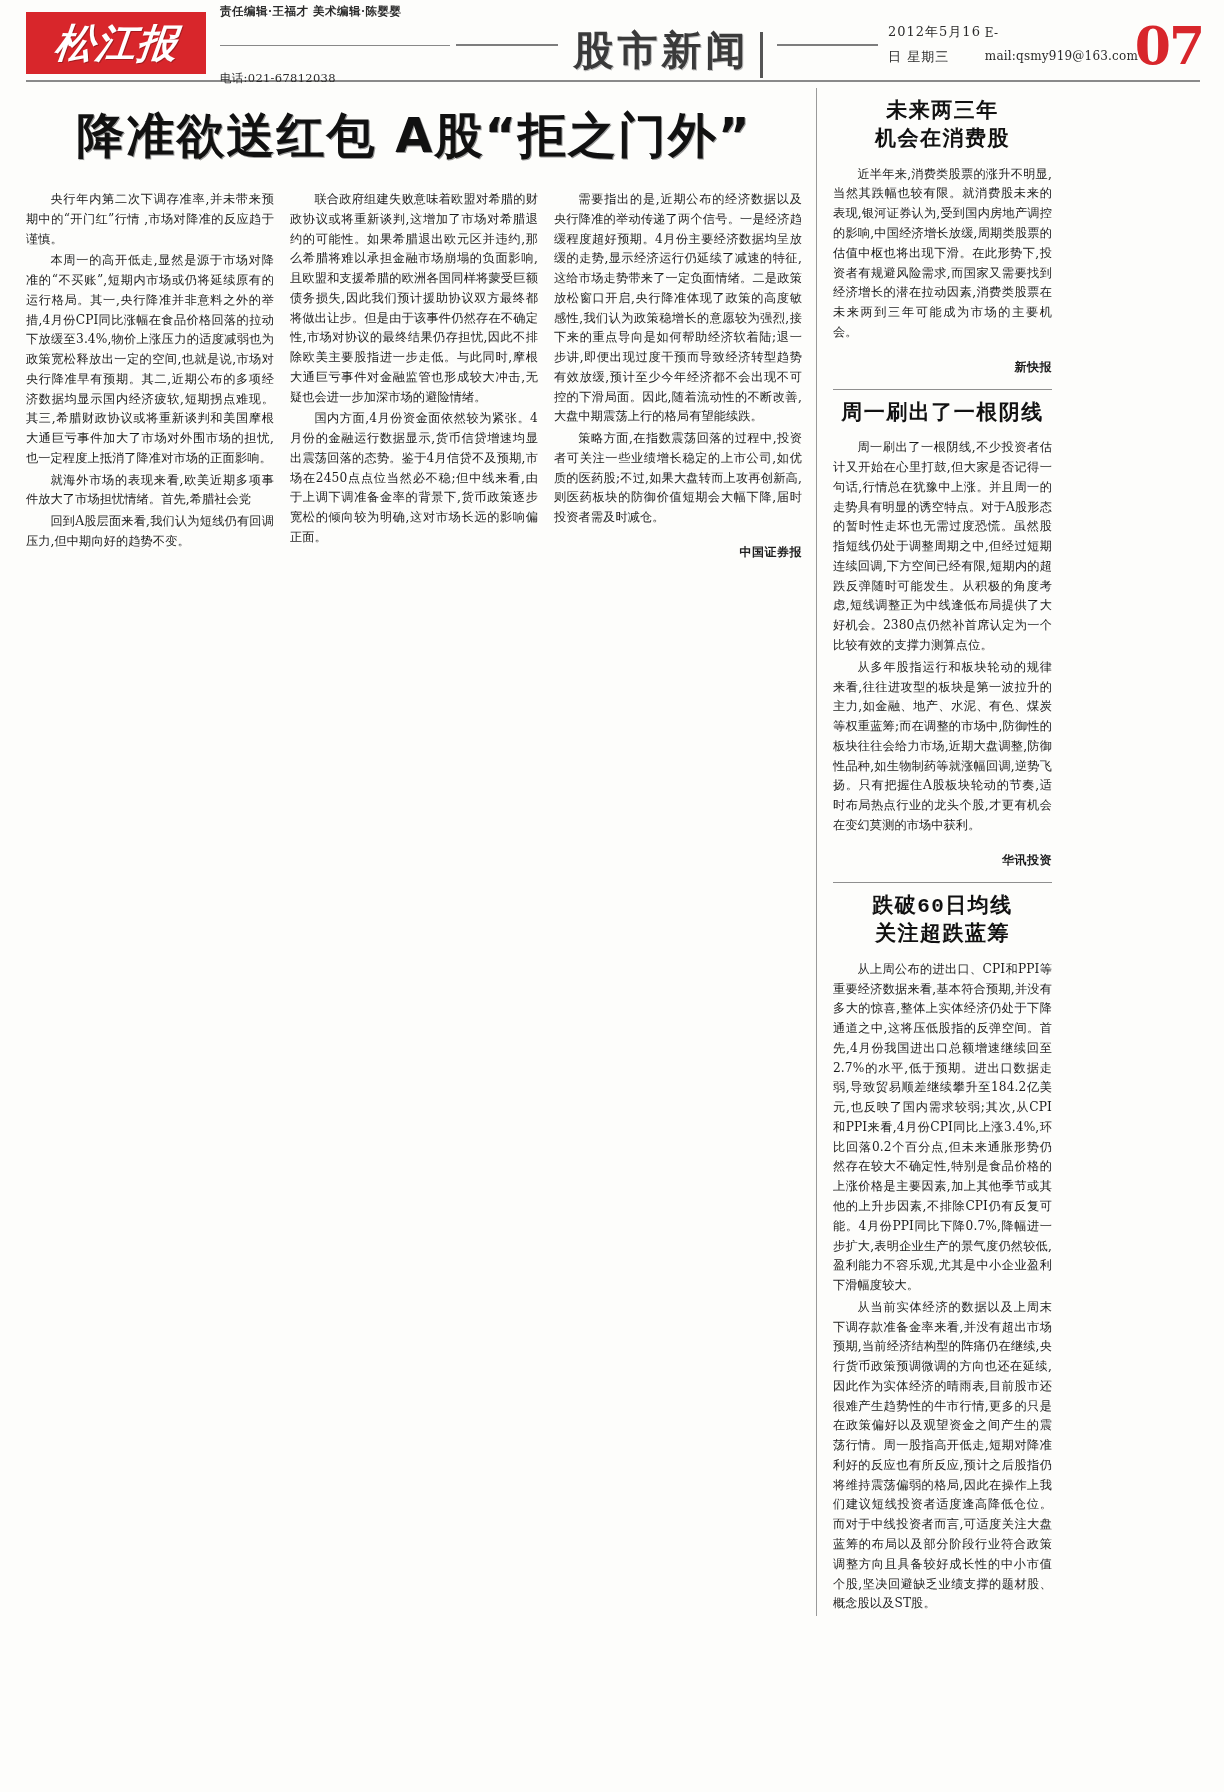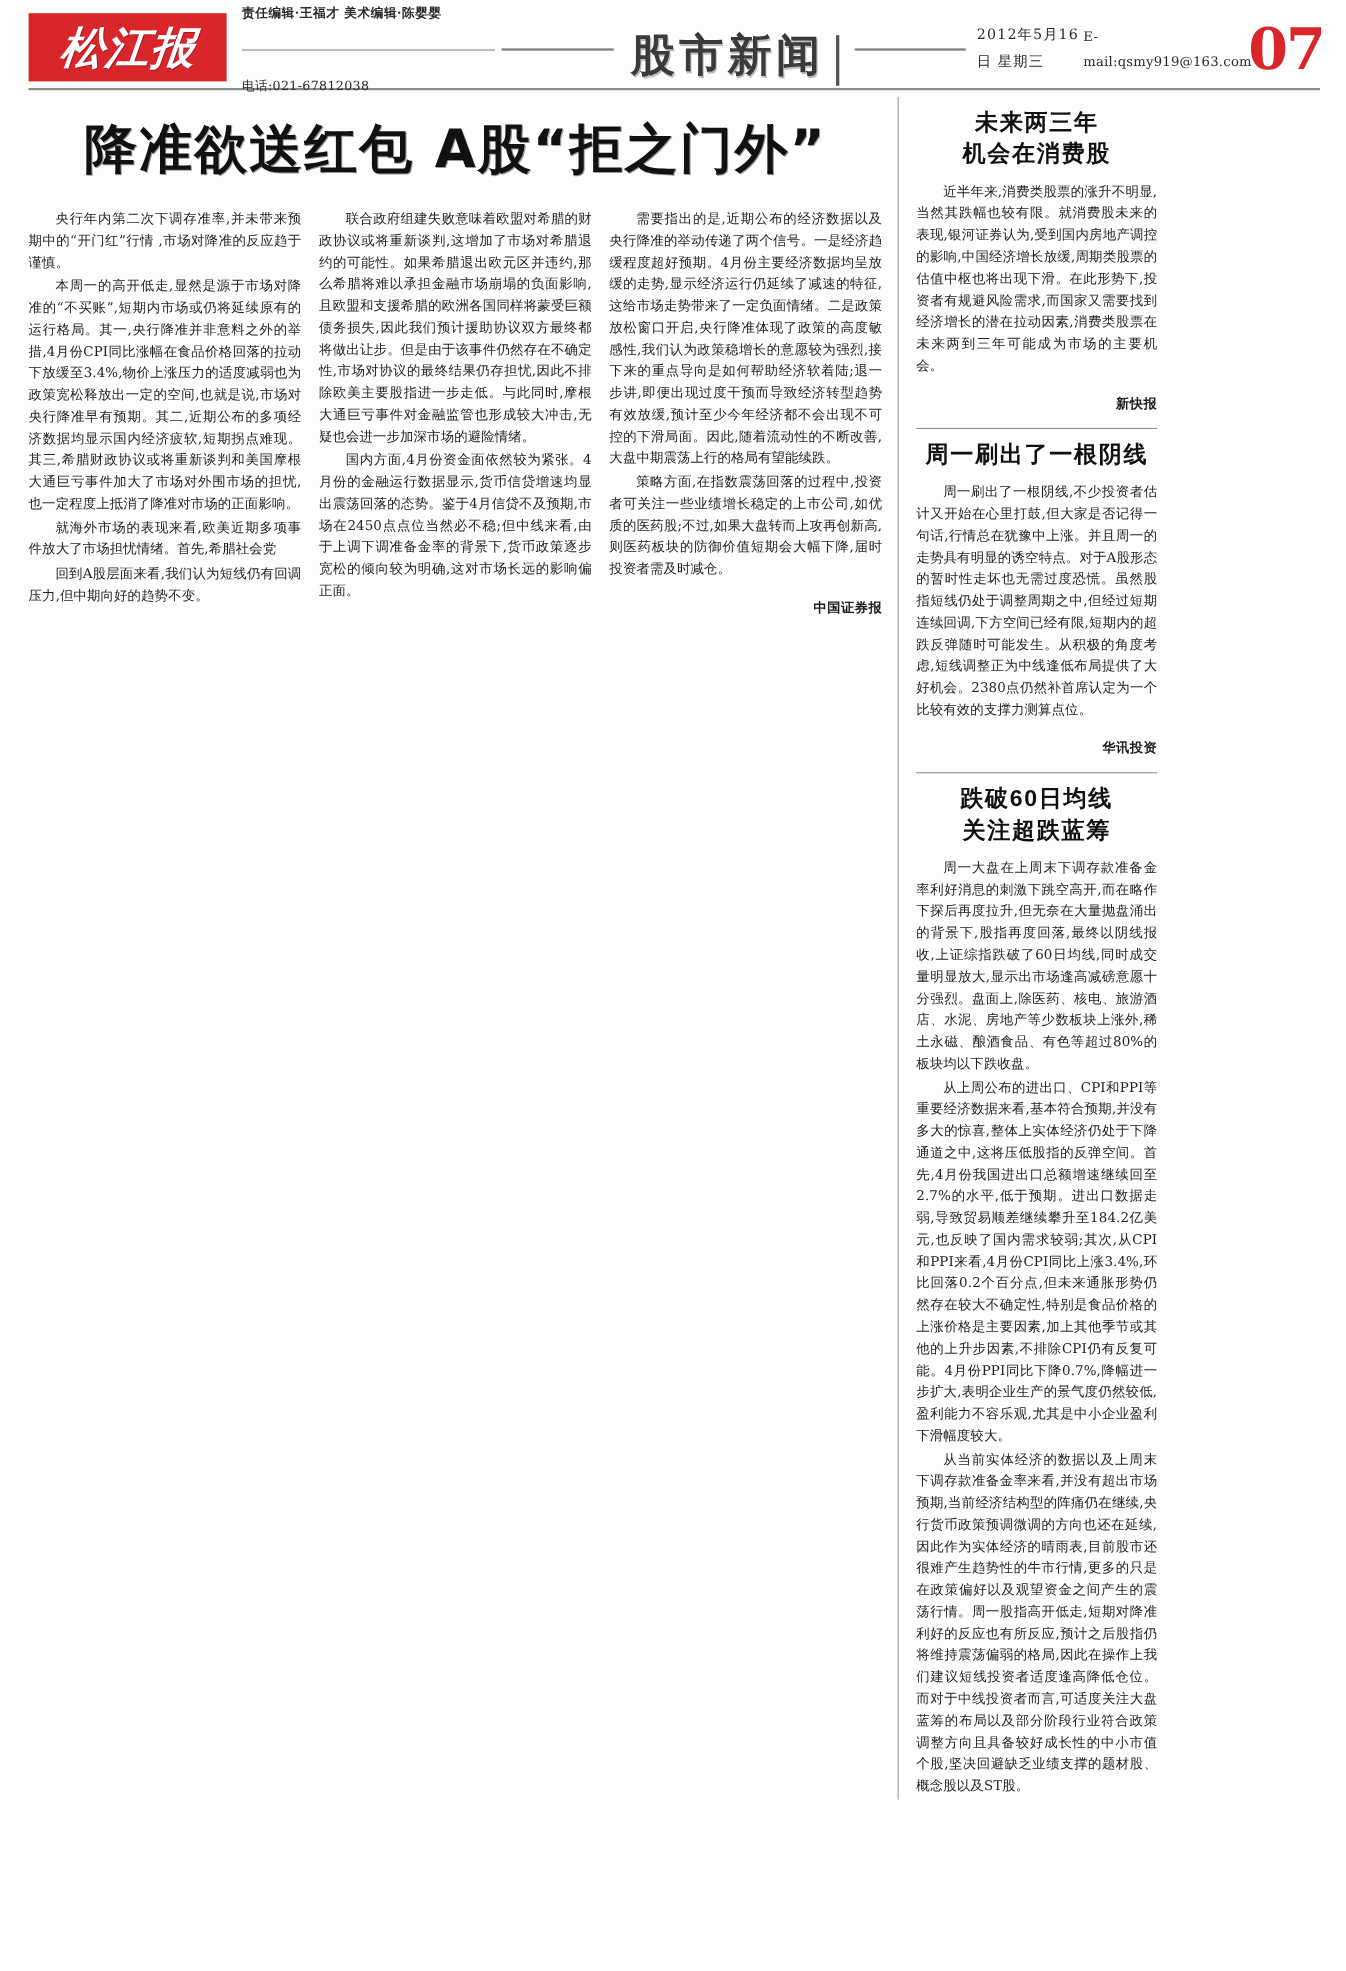--- a/index.html
+++ b/index.html
@@ -142,21 +142,21 @@
 
   
   .side-h{
     text-align:center;
     font-weight:700;
     font-size:21px;
     line-height:1.35;
     letter-spacing:1.5px;
     margin:10px 0 10px 0;
     color:#111;
-    font-family:Liberation Sans, sans-serif;
+    font-family:Liberation Mono, monospace;
   }
   .side-sep{border-top:1.5px solid #8f8f8f;margin:12px 0 0 0;}
 </style>
 </head>
 <body>
 
 <div class="page">
 
   <div class="masthead">
     <div class="logo-box">
@@ -211,28 +211,28 @@
 机会在消费股</div>
         <div class="body-col">
           <p>近半年来,消费类股票的涨升不明显,当然其跌幅也较有限。就消费股未来的表现,银河证券认为,受到国内房地产调控的影响,中国经济增长放缓,周期类股票的估值中枢也将出现下滑。在此形势下,投资者有规避风险需求,而国家又需要找到经济增长的潜在拉动因素,消费类股票在未来两到三年可能成为市场的主要机会。</p>
           <div class="src">新快报</div>
         </div>
         <div class="side-sep"></div>
 
         <div class="side-h" style="white-space:pre-line;">周一刷出了一根阴线</div>
         <div class="body-col">
           <p>周一刷出了一根阴线,不少投资者估计又开始在心里打鼓,但大家是否记得一句话,行情总在犹豫中上涨。并且周一的走势具有明显的诱空特点。对于A股形态的暂时性走坏也无需过度恐慌。虽然股指短线仍处于调整周期之中,但经过短期连续回调,下方空间已经有限,短期内的超跌反弹随时可能发生。从积极的角度考虑,短线调整正为中线逢低布局提供了大好机会。2380点仍然补首席认定为一个比较有效的支撑力测算点位。</p>
+          <p>从多年股指运行和板块轮动的规律来看,往往进攻型的板块是第一波拉升的主力,如金融、地产、水泥、有色、煤炭等权重蓝筹;而在调整的市场中,防御性的板块往往会给力市场,近期大盘调整,防御性品种,如生物制药等就涨幅回调,逆势飞扬。只有把握住A股板块轮动的节奏,适时布局热点行业的龙头个股,才更有机会在变幻莫测的市场中获利。</p>
           <div class="src">华讯投资</div>
         </div>
         <div class="side-sep"></div>
 
         <div class="side-h" style="white-space:pre-line;">跌破60日均线
 关注超跌蓝筹</div>
         <div class="body-col">
-          <p>周一大盘在上周末下调存款准备金率利好消息的刺激下跳空高开,而在略作下探后再度拉升,但无奈在大量抛盘涌出的背景下,股指再度回落,最终以阴线报收,上证综指跌破了60日均线,同时成交量明显放大,显示出市场逢高减磅意愿十分强烈。盘面上,除医药、核电、旅游酒店、水泥、房地产等少数板块上涨外,稀土永磁、酿酒食品、有色等超过80%的板块均以下跌收盘。</p>
           <p>从上周公布的进出口、CPI和PPI等重要经济数据来看,基本符合预期,并没有多大的惊喜,整体上实体经济仍处于下降通道之中,这将压低股指的反弹空间。首先,4月份我国进出口总额增速继续回至2.7%的水平,低于预期。进出口数据走弱,导致贸易顺差继续攀升至184.2亿美元,也反映了国内需求较弱;其次,从CPI和PPI来看,4月份CPI同比上涨3.4%,环比回落0.2个百分点,但未来通胀形势仍然存在较大不确定性,特别是食品价格的上涨价格是主要因素,加上其他季节或其他的上升步因素,不排除CPI仍有反复可能。4月份PPI同比下降0.7%,降幅进一步扩大,表明企业生产的景气度仍然较低,盈利能力不容乐观,尤其是中小企业盈利下滑幅度较大。</p>
           <p>从当前实体经济的数据以及上周末下调存款准备金率来看,并没有超出市场预期,当前经济结构型的阵痛仍在继续,央行货币政策预调微调的方向也还在延续,因此作为实体经济的晴雨表,目前股市还很难产生趋势性的牛市行情,更多的只是在政策偏好以及观望资金之间产生的震荡行情。周一股指高开低走,短期对降准利好的反应也有所反应,预计之后股指仍将维持震荡偏弱的格局,因此在操作上我们建议短线投资者适度逢高降低仓位。而对于中线投资者而言,可适度关注大盘蓝筹的布局以及部分阶段行业符合政策调整方向且具备较好成长性的中小市值个股,坚决回避缺乏业绩支撑的题材股、概念股以及ST股。</p>
 
         </div>
       </div>
     </div>
 
   </div>
 
 </div>

